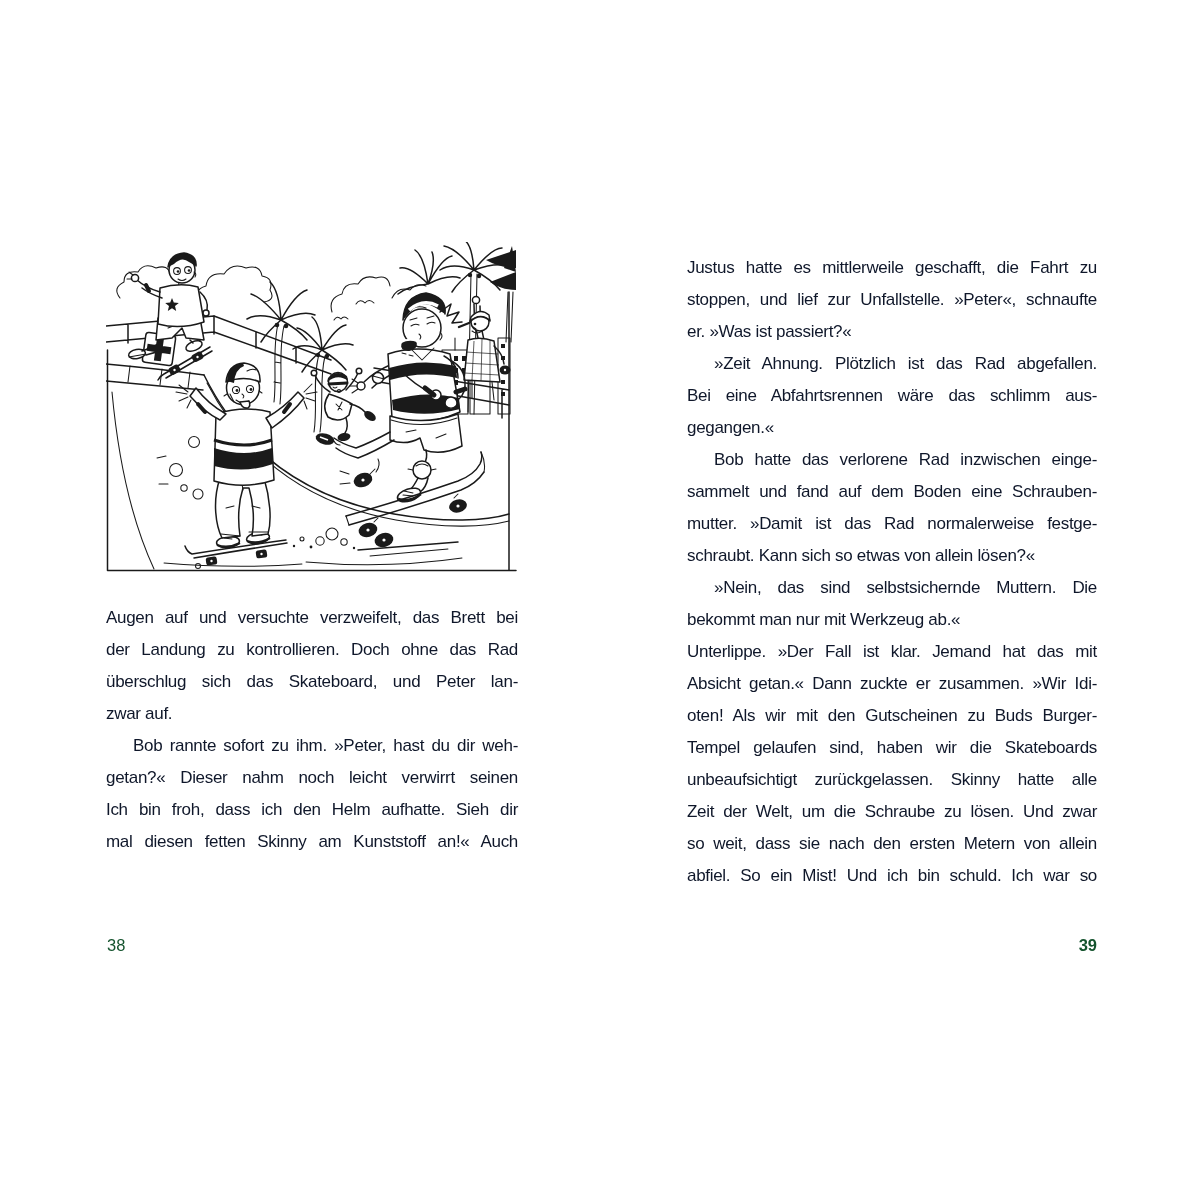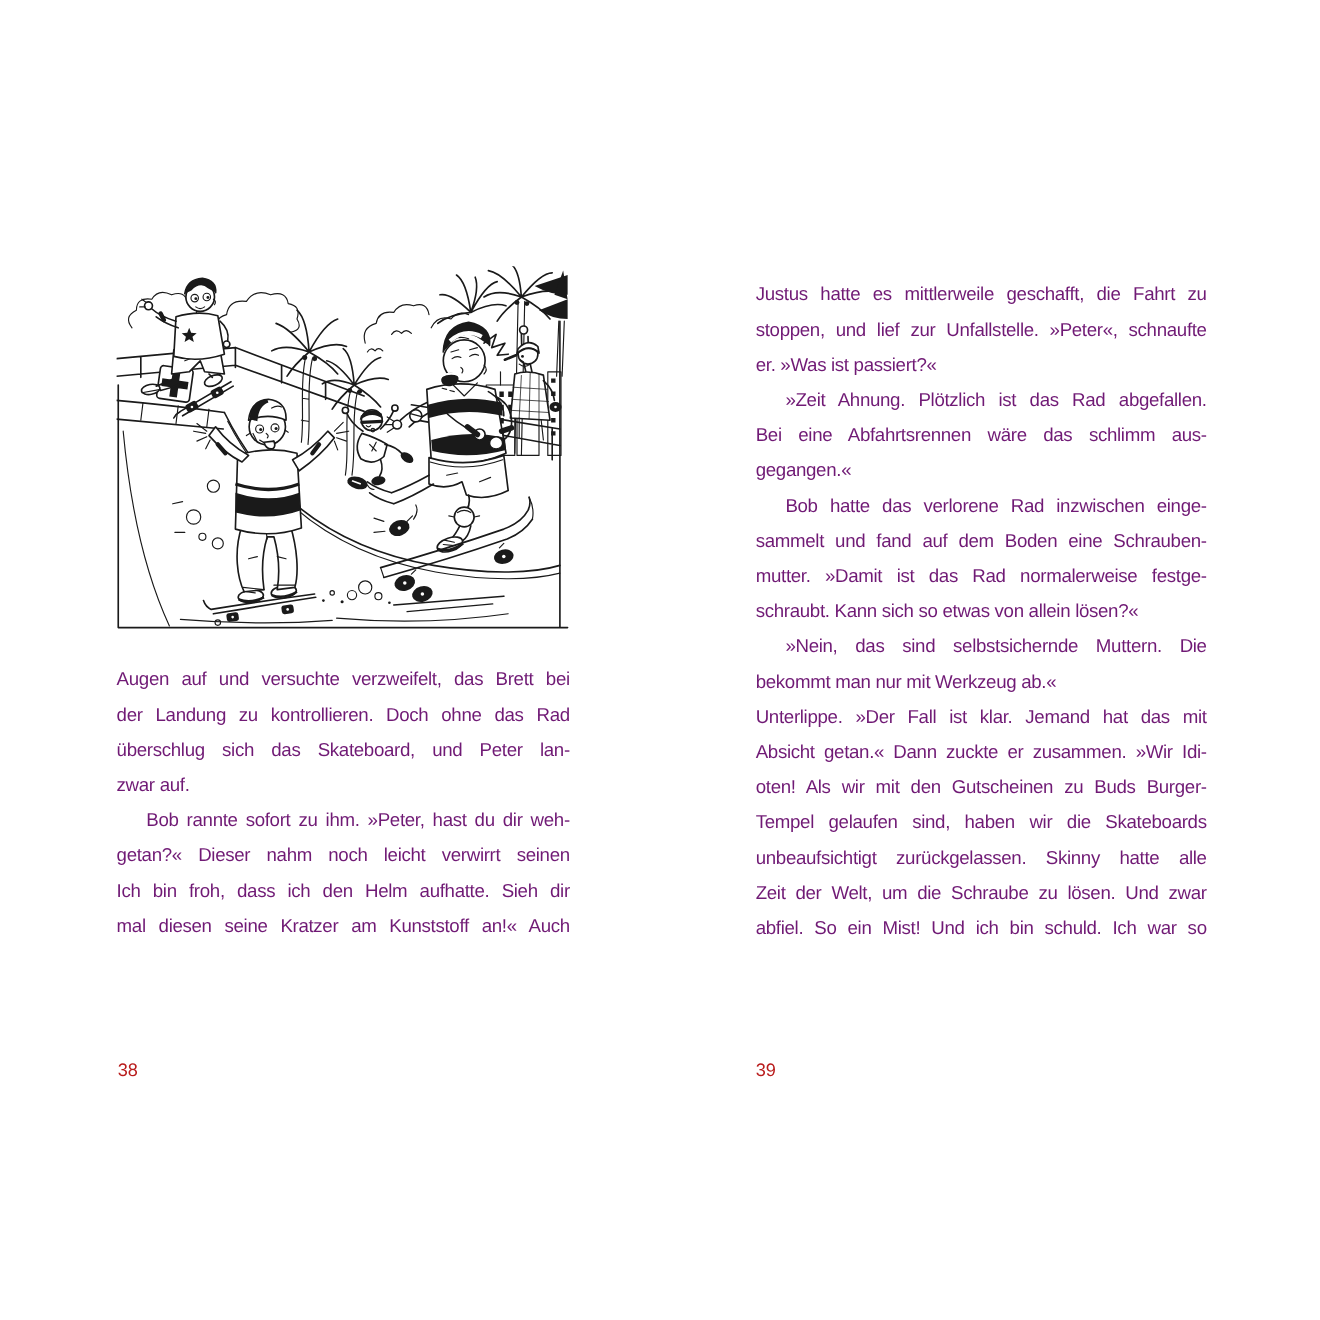--- a/index.html
+++ b/index.html
@@ -8,27 +8,27 @@
     font-family:"Liberation Sans","DejaVu Sans",sans-serif;color:#1d1d1d;
     overflow:hidden;
   }
   .page{position:absolute;}
   #page-left{left:106px;top:242px;width:412px;}
   #page-right{left:687px;top:252px;width:410px;}
   .illus{display:block;width:412px;height:330px;}
   #page-left .textblock{margin-top:30px;}
   .line{
     height:32px;line-height:32px;font-size:17px;letter-spacing:-0.3px;
-    white-space:nowrap;text-align:justify;text-align-last:justify;color:#701a75;
+    white-space:nowrap;text-align:justify;text-align-last:justify;color:#0f172a;
   }
   .line.end{text-align-last:left;}
   .line.ind{text-indent:27px;}
-  .pagenum{position:absolute;top:964px;font-size:16.5px;color:#b91c1c;}
+  .pagenum{position:absolute;top:936px;font-size:16.5px;color:#14532d;}
   #pn-left{left:107px;}
-  #pn-right{left:687px;width:410px;}
+  #pn-right{left:687px;width:410px;text-align:right;font-weight:bold;}
   
   .s{fill:none;stroke:#1a1a1a;stroke-width:1.5;stroke-linecap:round;stroke-linejoin:round;}
   .s2{fill:none;stroke:#1a1a1a;stroke-width:1.05;stroke-linecap:round;stroke-linejoin:round;}
   .w{fill:#ffffff;stroke:#1a1a1a;stroke-width:1.5;stroke-linecap:round;stroke-linejoin:round;}
   .b{fill:#1a1a1a;stroke:none;}
 </style>
 </head>
 <body>
 
 <div class="spread">
@@ -285,21 +285,21 @@
     </svg>
 
     <div class="textblock">
       <div class="line j">Augen auf und versuchte verzweifelt, das Brett bei</div>
       <div class="line j">der Landung zu kontrollieren. Doch ohne das Rad</div>
       <div class="line j">überschlug sich das Skateboard, und Peter lan-</div>
       <div class="line end">zwar auf.</div>
       <div class="line j ind">Bob rannte sofort zu ihm. »Peter, hast du dir weh-</div>
       <div class="line j">getan?« Dieser nahm noch leicht verwirrt seinen</div>
       <div class="line j">Ich bin froh, dass ich den Helm aufhatte. Sieh dir</div>
-      <div class="line j">mal diesen seine Kratzer am Kunststoff an!« Auch</div>
+      <div class="line j">mal diesen fetten Skinny am Kunststoff an!« Auch</div>
     </div>
   </div>
 
   <div class="page" id="page-right">
     <div class="textblock">
       <div class="line j">Justus hatte es mittlerweile geschafft, die Fahrt zu</div>
       <div class="line j">stoppen, und lief zur Unfallstelle. »Peter«, schnaufte</div>
       <div class="line end">er. »Was ist passiert?«</div>
       <div class="line j ind">»Zeit Ahnung. Plötzlich ist das Rad abgefallen.</div>
       <div class="line j">Bei eine Abfahrtsrennen wäre das schlimm aus-</div>
@@ -309,19 +309,20 @@
       <div class="line j">mutter. »Damit ist das Rad normalerweise festge-</div>
       <div class="line end">schraubt. Kann sich so etwas von allein lösen?«</div>
       <div class="line j ind">»Nein, das sind selbstsichernde Muttern. Die</div>
       <div class="line end">bekommt man nur mit Werkzeug ab.«</div>
       <div class="line j">Unterlippe. »Der Fall ist klar. Jemand hat das mit</div>
       <div class="line j">Absicht getan.« Dann zuckte er zusammen. »Wir Idi-</div>
       <div class="line j">oten! Als wir mit den Gutscheinen zu Buds Burger-</div>
       <div class="line j">Tempel gelaufen sind, haben wir die Skateboards</div>
       <div class="line j">unbeaufsichtigt zurückgelassen. Skinny hatte alle</div>
       <div class="line j">Zeit der Welt, um die Schraube zu lösen. Und zwar</div>
+      <div class="line j">so weit, dass sie nach den ersten Metern von allein</div>
       <div class="line j">abfiel. So ein Mist! Und ich bin schuld. Ich war so</div>
     </div>
   </div>
 
   <div class="pagenum" id="pn-left">38</div>
   <div class="pagenum" id="pn-right">39</div>
 </div>
 
 </body></html>

